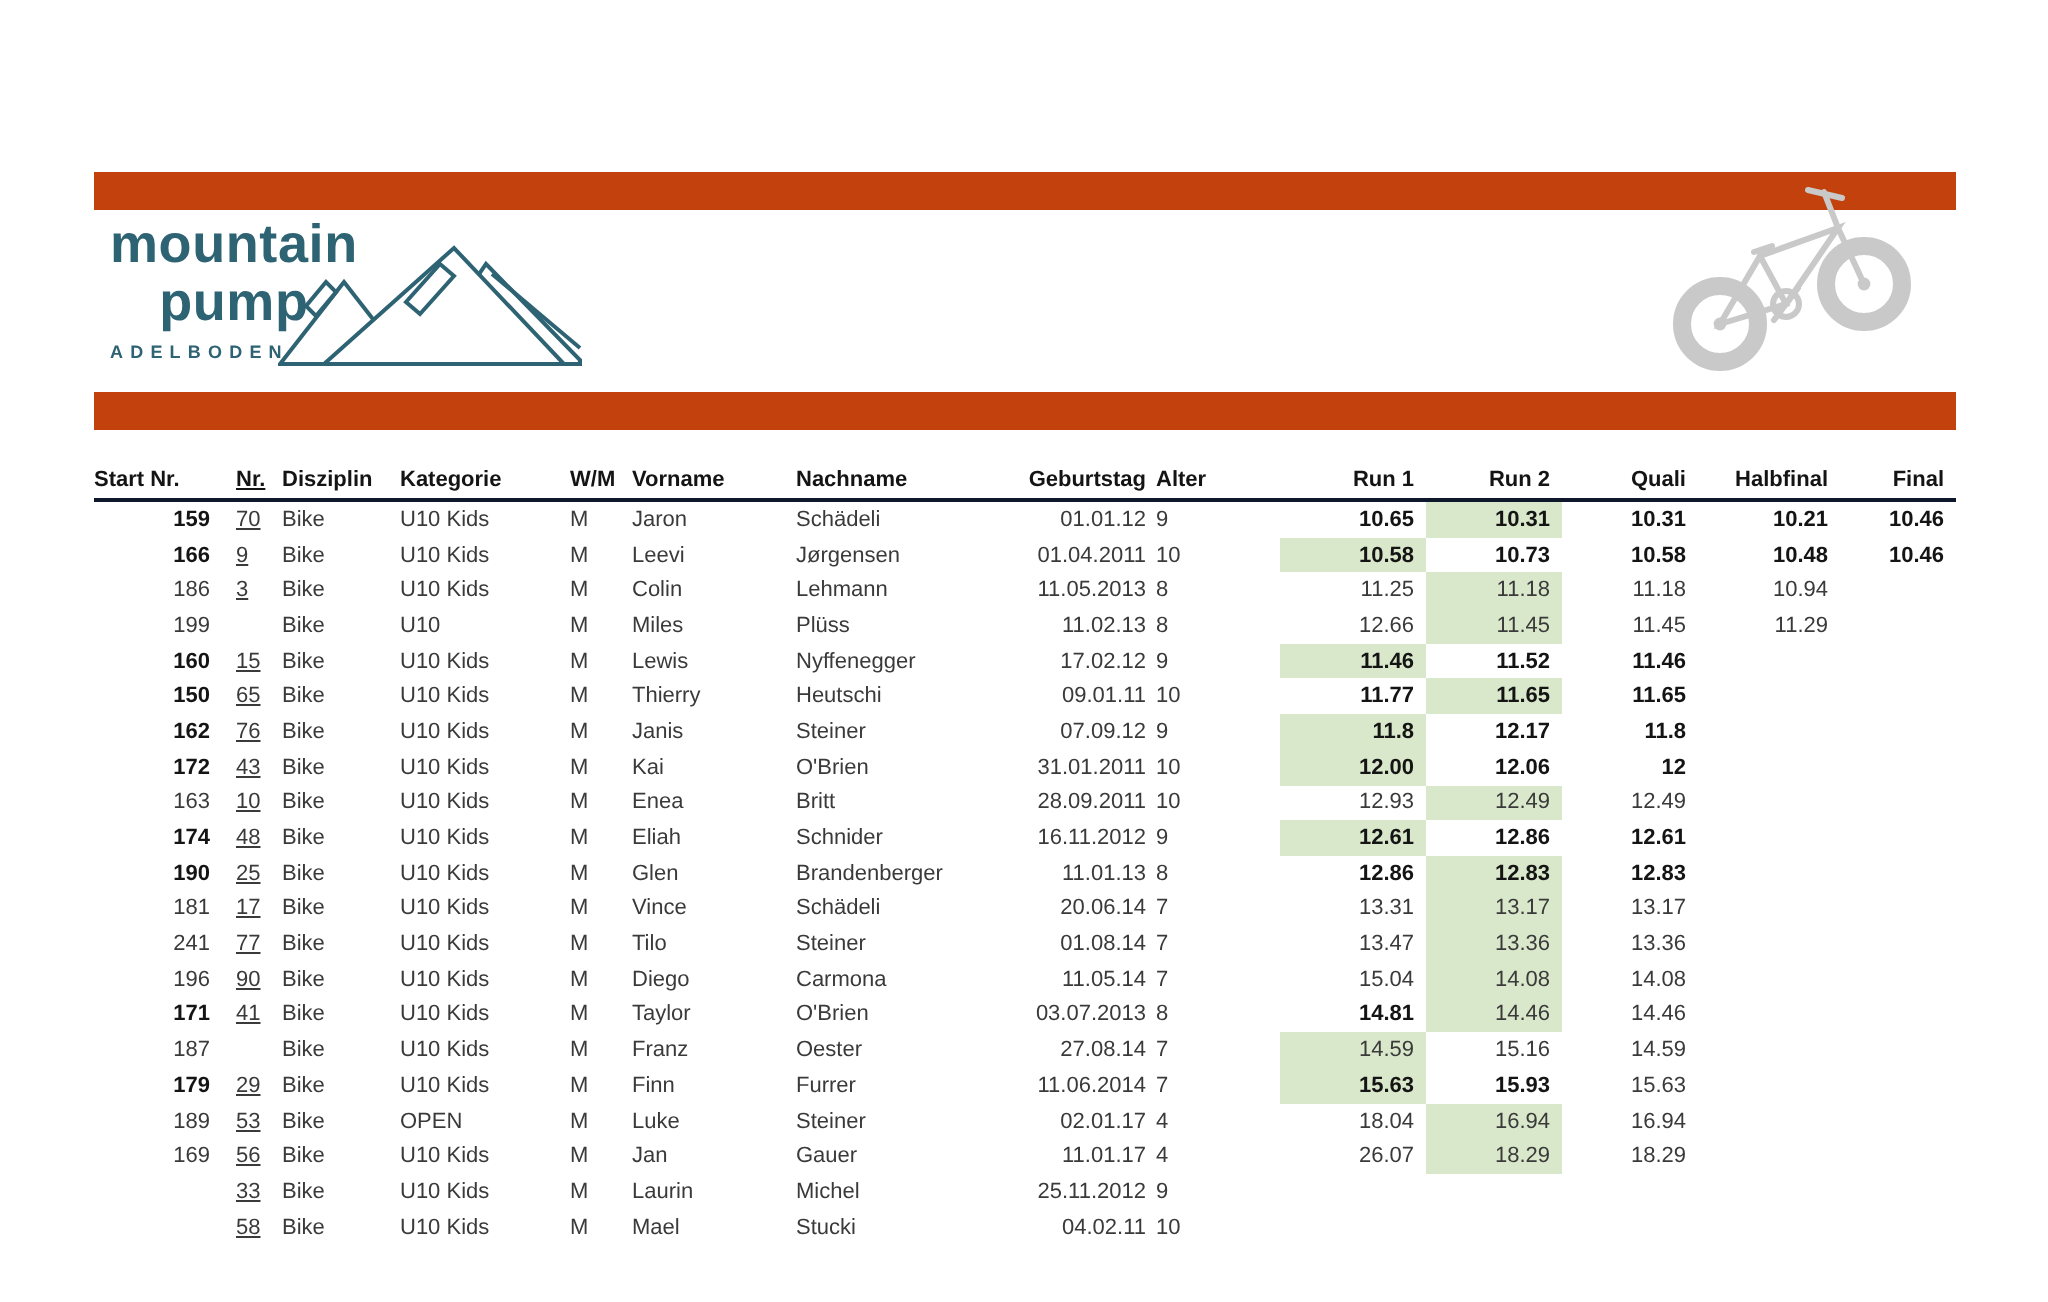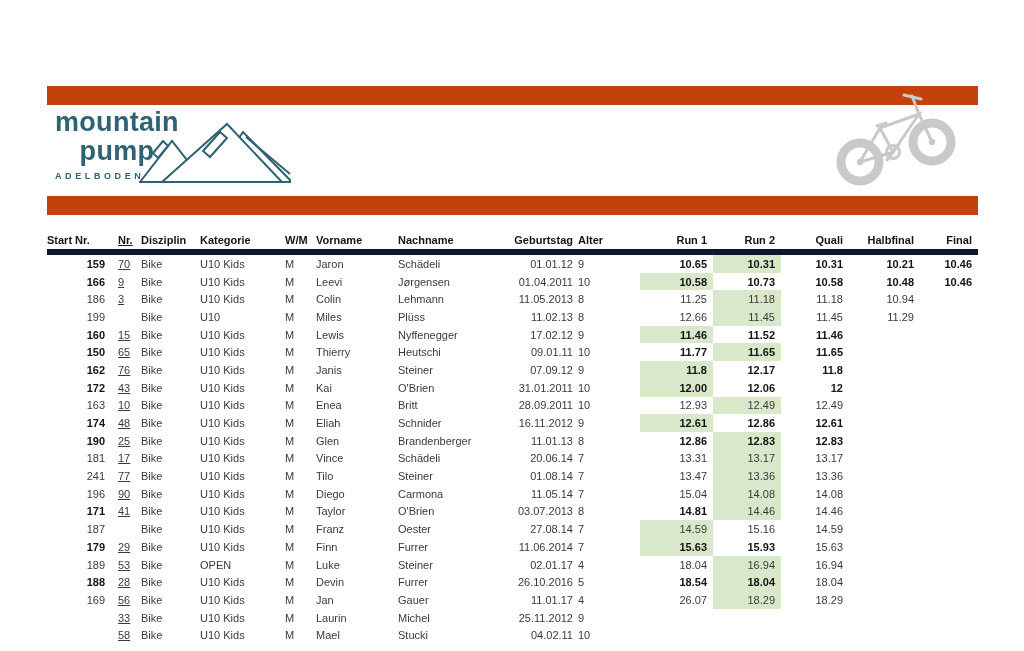--- a/index.html
+++ b/index.html
@@ -19,21 +19,21 @@
   .logo-sub{font-size:9px;font-weight:bold;letter-spacing:3.6px;margin-top:5px;}
   #mountains{position:absolute;left:139px;top:121px;}
   #bike{position:absolute;left:833px;top:92px;}
   table{
     position:absolute;left:47px;top:230px;width:931px;
     border-collapse:collapse;table-layout:fixed;
     font-size:11px;color:#3a3a3a;
   }
   th{
     font-weight:bold;color:#141414;font-size:11px;height:19px;padding:0;
-    border-bottom:6px solid #0f172a;white-space:nowrap;overflow:hidden;
+    border-bottom:2px solid #0f172a;white-space:nowrap;overflow:hidden;
   }
   td{height:17.7px;padding:0;white-space:nowrap;overflow:hidden;}
   .al{text-align:left;}
   .ar{text-align:right;padding-right:6px;}
   .ac{text-align:left;}
   .pr10{padding-right:10px;}
   .pr5{padding-right:5px;}
   .pl3{padding-left:3px;text-decoration:underline;}
   td.b{font-weight:bold;color:#141414;}
   td.green{background:#d9e8ca;}
@@ -403,36 +403,20 @@
         <td class="al">Steiner</td>
         <td class="ar pr5">02.01.17</td>
         <td class="ac">4</td>
         <td class="ar">18.04</td>
         <td class="ar green">16.94</td>
         <td class="ar">16.94</td>
         <td class="ar"></td>
         <td class="ar"></td>
       </tr>
       <tr>
-        <td class="ar pr10 b">188</td>
-        <td class="al pl3">28</td>
-        <td class="al">Bike</td>
-        <td class="al">U10 Kids</td>
-        <td class="al">M</td>
-        <td class="al">Devin</td>
-        <td class="al">Furrer</td>
-        <td class="ar pr5">26.10.2016</td>
-        <td class="ac">5</td>
-        <td class="ar b">18.54</td>
-        <td class="ar b green">18.04</td>
-        <td class="ar">18.04</td>
-        <td class="ar"></td>
-        <td class="ar"></td>
-      </tr>
-      <tr>
         <td class="ar pr10">169</td>
         <td class="al pl3">56</td>
         <td class="al">Bike</td>
         <td class="al">U10 Kids</td>
         <td class="al">M</td>
         <td class="al">Jan</td>
         <td class="al">Gauer</td>
         <td class="ar pr5">11.01.17</td>
         <td class="ac">4</td>
         <td class="ar">26.07</td>

